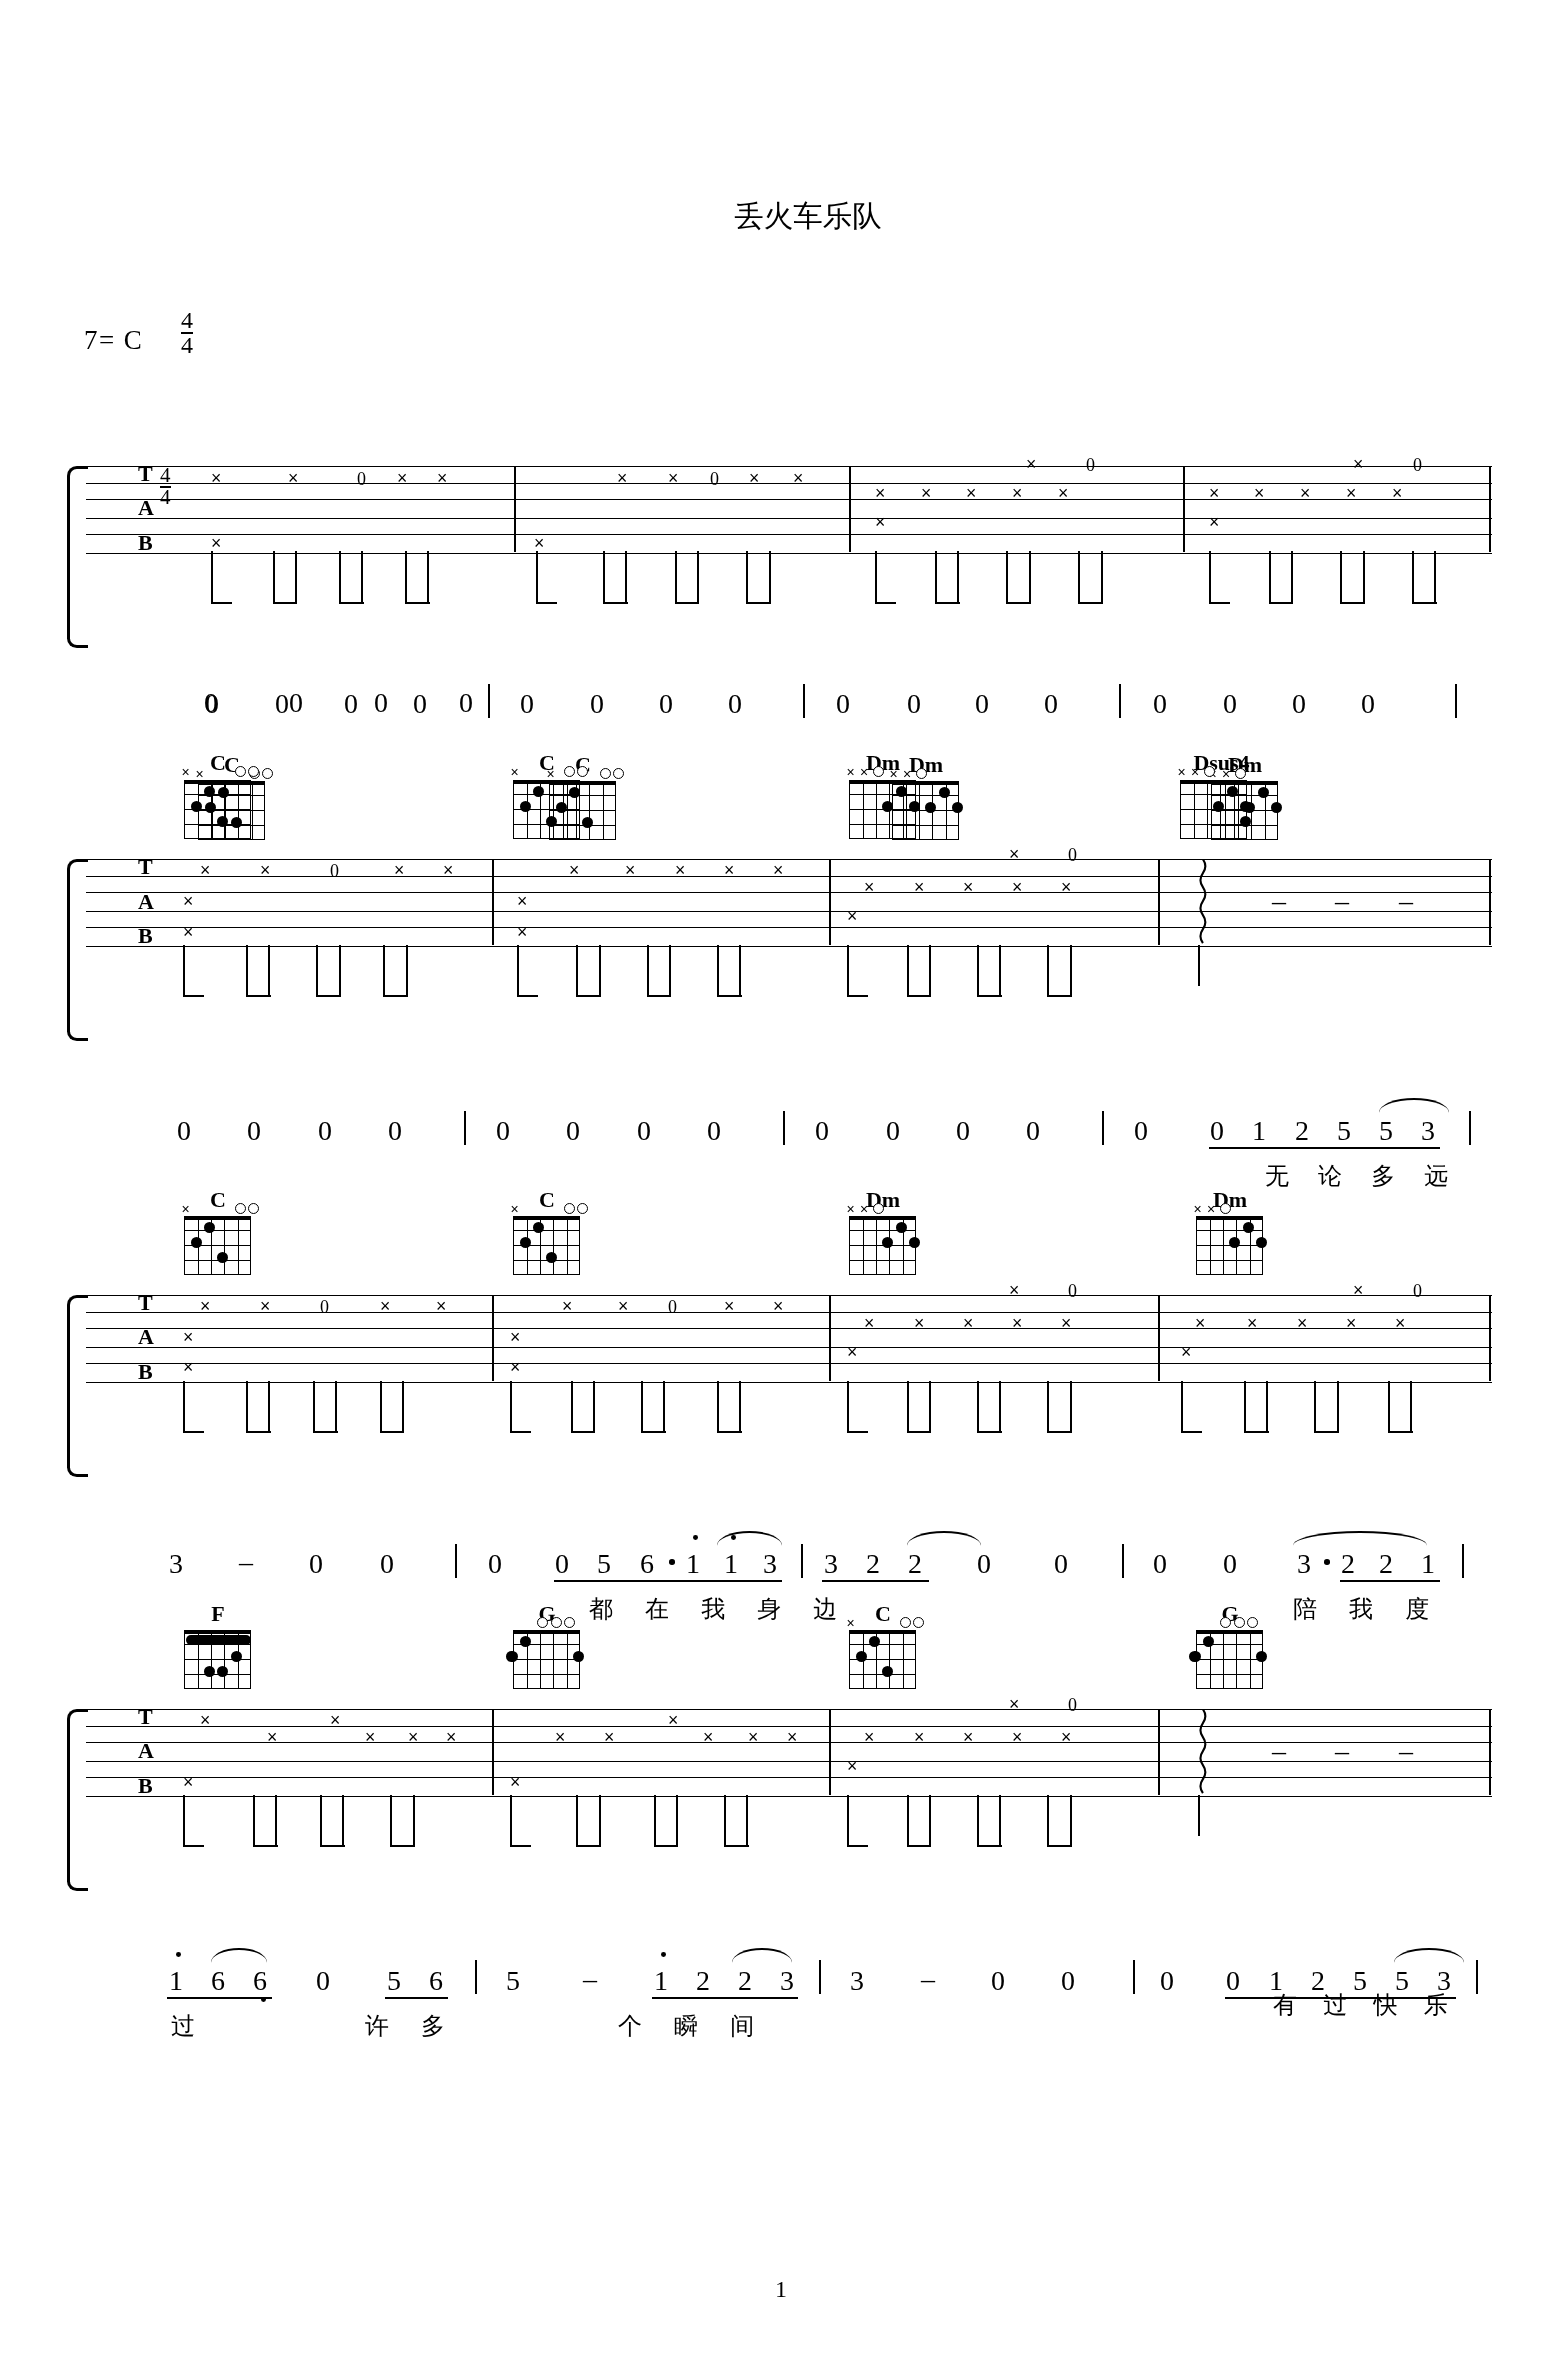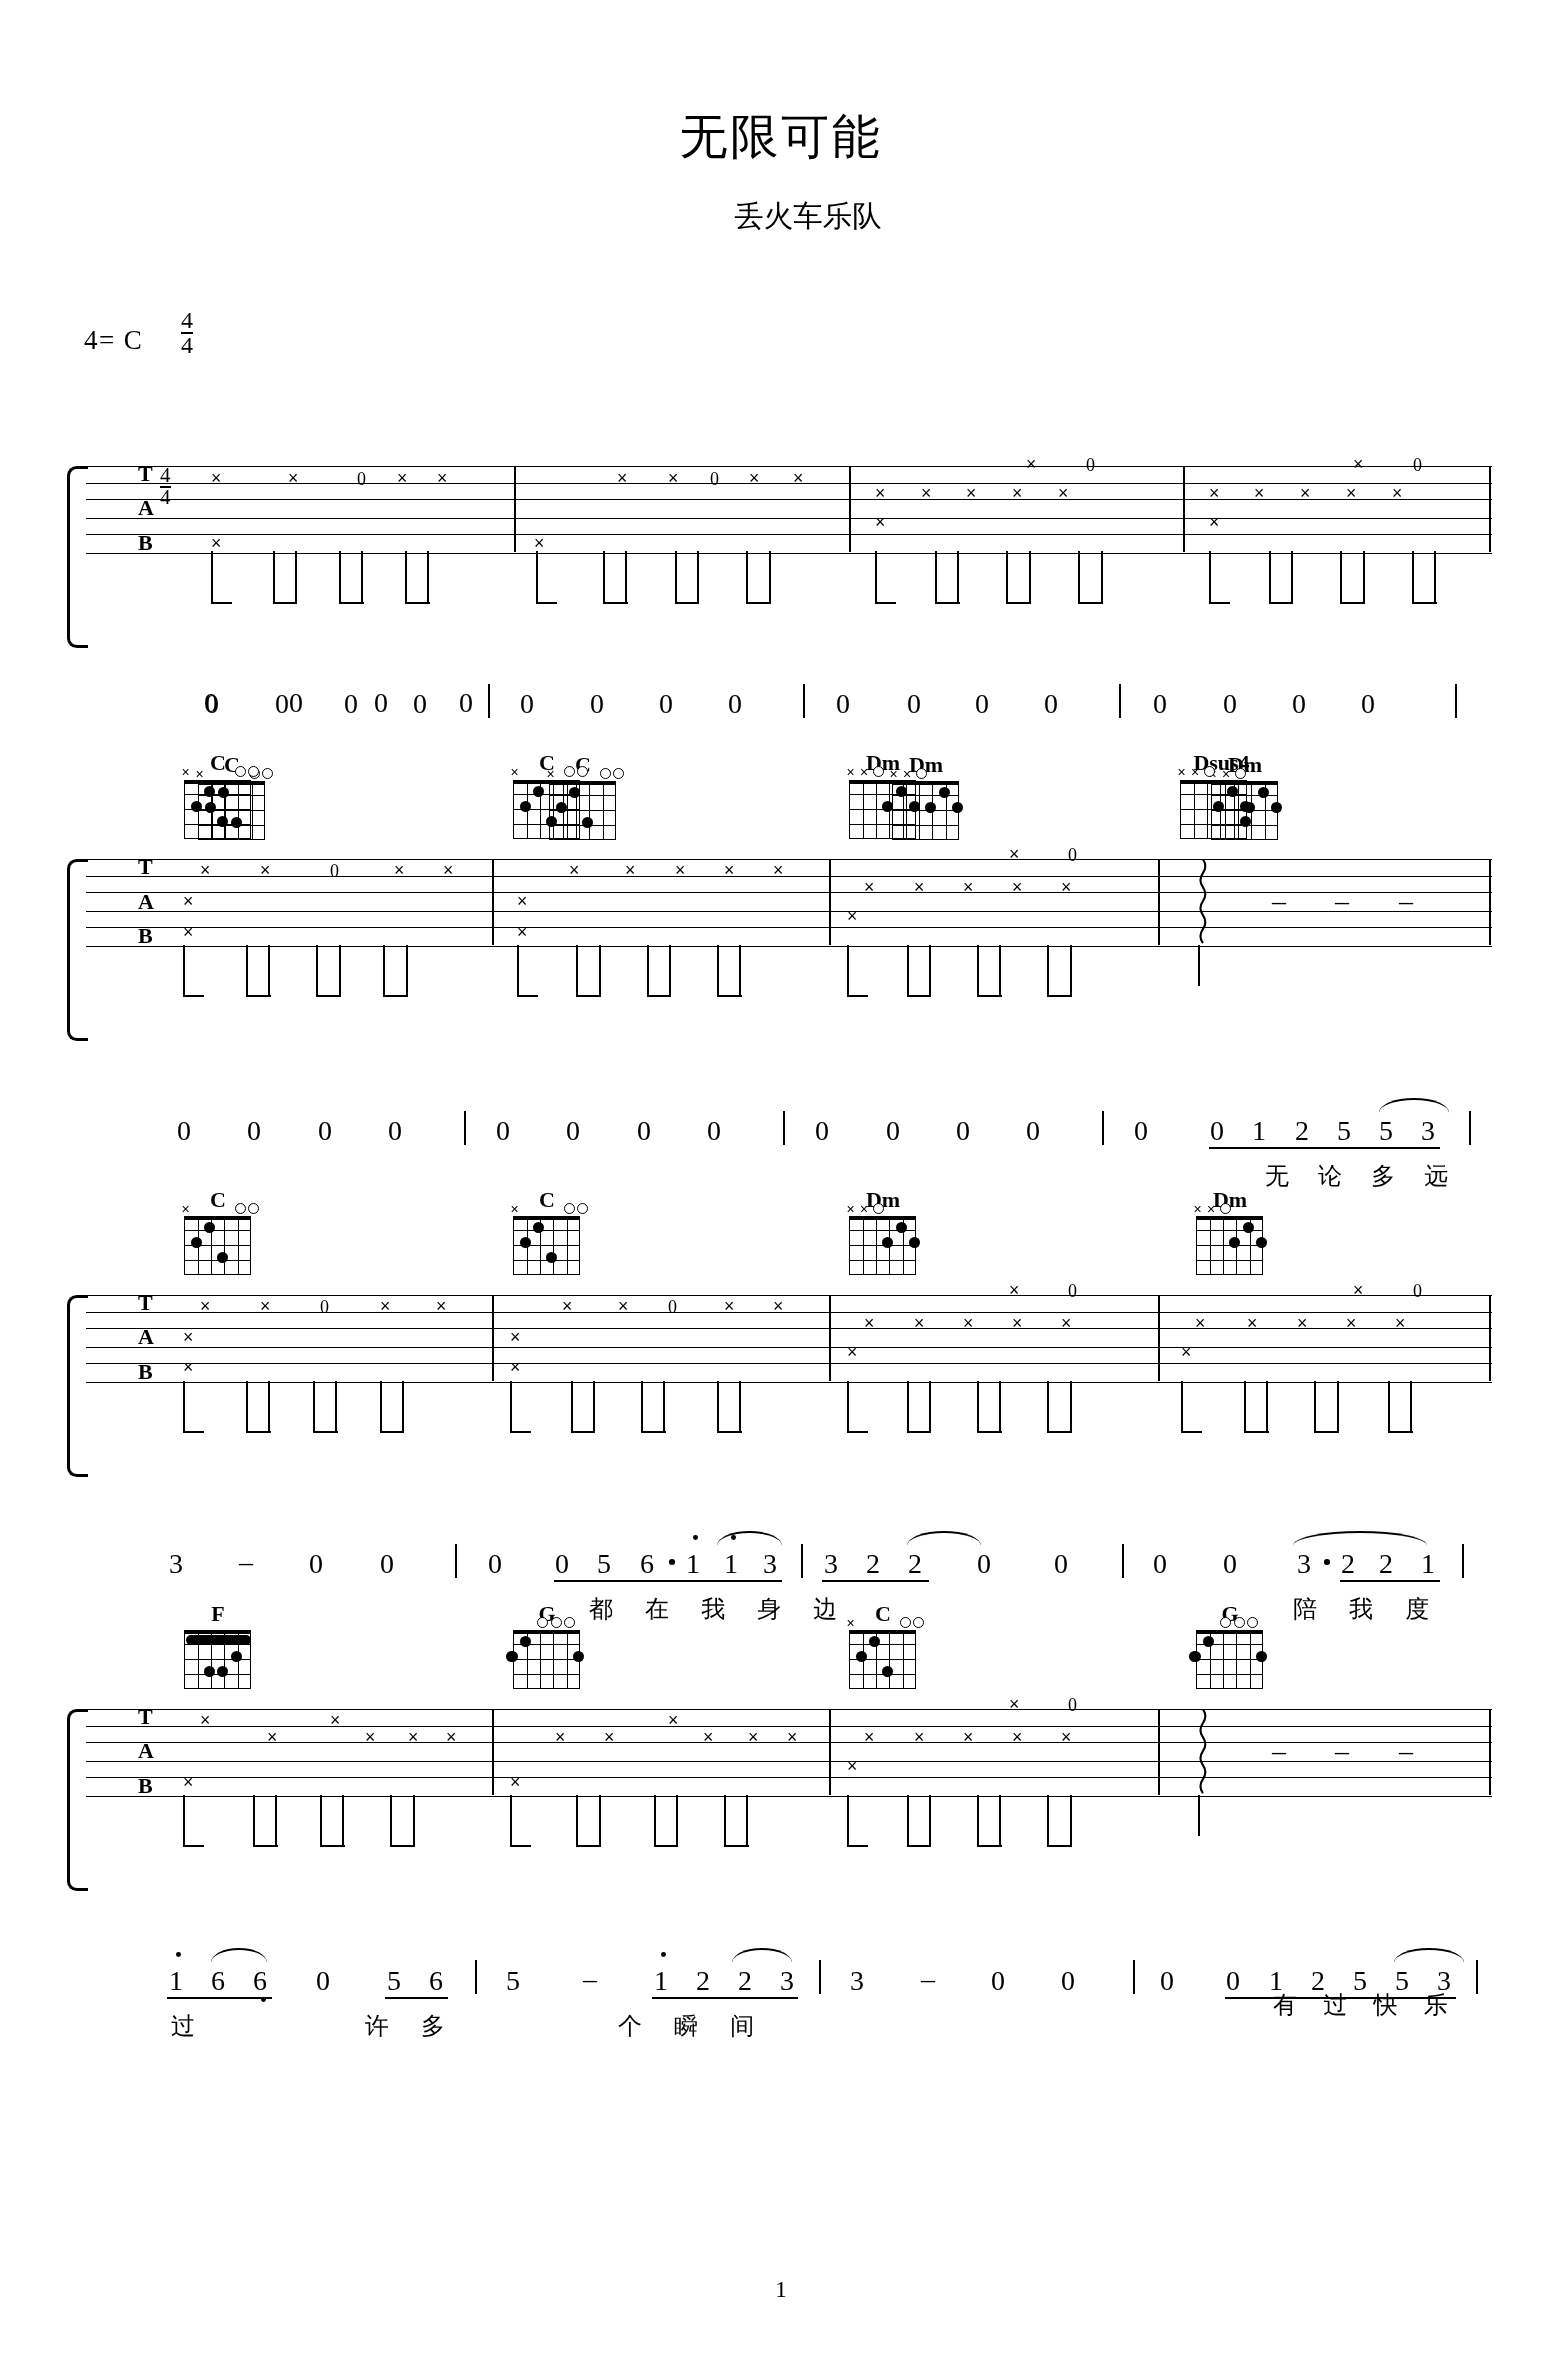--- a/index.html
+++ b/index.html
@@ -240,23 +240,22 @@
     text-align: center;
     font-size: 24px;
     font-family: "Liberation Serif", serif;
   }
 </style>
 </head>
 <body>
 
 <div class="page">
 
-  <div class="title">无限可能</div>
   <div class="artist">丢火车乐队</div>
-  <div class="keysig">4= C</div>
+  <div class="keysig">7= C</div>
   <div class="timesig">
     <span class="num">4</span>
     <span class="den">4</span>
   </div>
 
   <div class="system" style="top:380px;left:0;width:1562px;height:330px;">
 
     <div class="chord" style="left:190px;top:401px;">
       <div class="cname">C</div>
       <div class="nut"></div>

